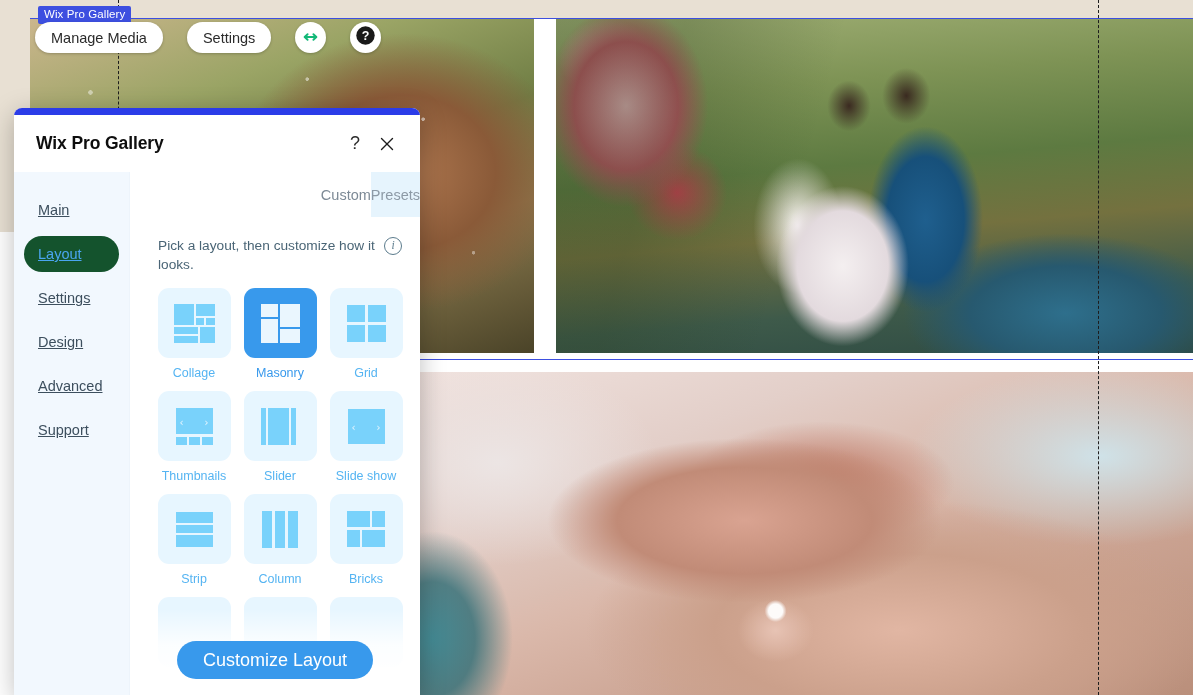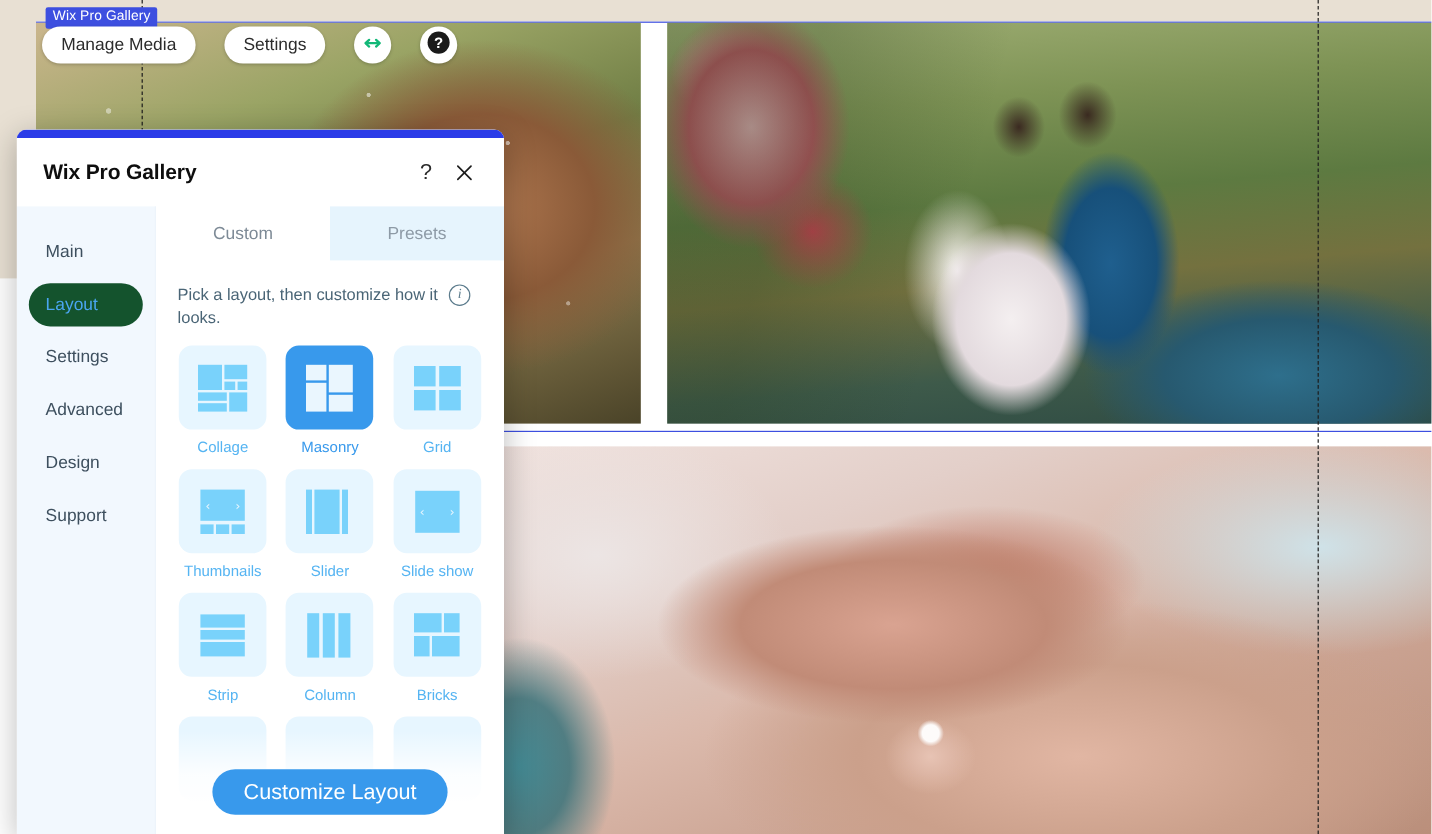--- a/index.html
+++ b/index.html
@@ -147,26 +147,26 @@
   .modal-body { flex:1; display:flex; min-height:0; }
 
   
   .side {
     width:116px; flex:none; background:#f2f8fe; padding-top:20px;
     border-right:1px solid #edf4fb;
   }
   .side-item {
     height:36px; margin:0 10px 8px 10px; display:flex; align-items:center;
     padding-left:14px; font-size:14.5px; color:#3d4f5e; border-radius:18px;
-    cursor:pointer; white-space:nowrap;
+    cursor:pointer; white-space:nowrap;text-decoration:underline;
   }
   .side-item.active { background:#14532d; color:#4aa5f0; }
 
   
-  .panel { flex:1; min-width:0; display:flex; flex-direction:column; background:#ffffff; position:relative; }
+  .panel { flex:1; min-width:0; display:flex; flex-direction:column; background:#ffffff; position:relative;align-items:flex-end; }
   .tabs { height:45px; flex:none; display:flex; }
   .tab {
     flex:1; display:flex; align-items:center; justify-content:center;
     font-size:14.5px; color:#8d9aa6; cursor:pointer; background:#e6f4fd;
   }
   .tab.active { background:#ffffff; color:#7d8a96; }
 
   .panel-scroll { flex:1; overflow:hidden; position:relative; padding:0 16px; }
 
   .hint {
@@ -274,22 +274,22 @@
       </svg>
     </div>
   </div>
 
   <div class="modal-body">
 
     <div class="side">
       <div class="side-item">Main</div>
       <div class="side-item active">Layout</div>
       <div class="side-item">Settings</div>
+      <div class="side-item">Design</div>
       <div class="side-item">Advanced</div>
-      <div class="side-item">Design</div>
       <div class="side-item">Support</div>
     </div>
 
     <div class="panel">
       <div class="tabs">
         <div class="tab active">Custom</div>
         <div class="tab">Presets</div>
       </div>
 
       <div class="panel-scroll">

